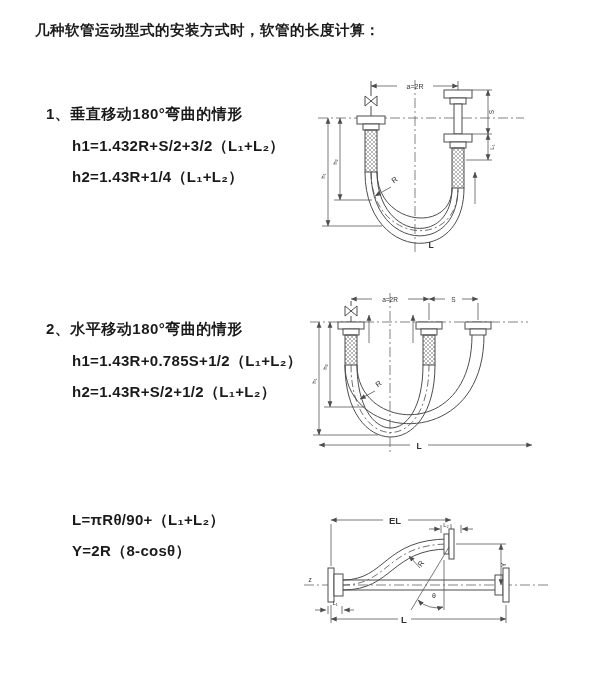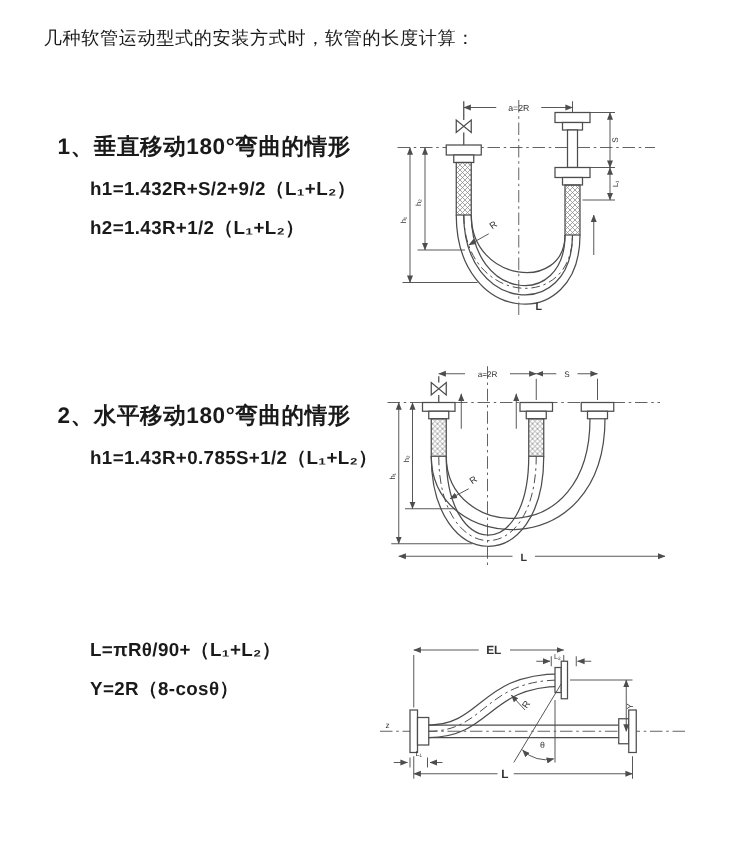--- a/index.html
+++ b/index.html
@@ -3,49 +3,49 @@
 <meta charset="utf-8">
 <style>
   html,body{margin:0;padding:0;}
   body{
     width:600px;height:675px;position:relative;background:#ffffff;
     font-family:"Liberation Sans","DejaVu Sans",sans-serif;color:#1a1a1a;
     overflow:hidden;
   }
   .page-title{
     position:absolute;left:35px;top:21px;
-    font-size:14.5px;font-weight:normal;letter-spacing:.5px;
+    font-size:14.5px;font-weight:bold;letter-spacing:.5px;
   }
   .section{position:absolute;}
   #sec1{left:46px;top:105px;}
   #sec2{left:46px;top:296px;margin-top:24px;}
   #sec3{left:46px;top:511px;}
-  .heading{font-size:18px;font-weight:bold;margin:0 0 13px 0;letter-spacing:.5px;}
+  .heading{font-size:15px;font-weight:bold;margin:0 0 13px 0;letter-spacing:.5px;}
   .formula{font-size:15px;font-weight:bold;margin:0 0 12px 26px;letter-spacing:.3px;}
   .diagram{position:absolute;}
   #dia1{left:312px;top:76px;}
   #dia2{left:306px;top:287px;}
   #dia3{left:298px;top:507px;}
   svg text{fill:#333;font-family:"Liberation Sans","DejaVu Sans",sans-serif;}
   .ln{stroke:#4d4d4d;stroke-width:1;fill:none;}
   .dim{stroke:#4d4d4d;stroke-width:.75;fill:none;}
   .cl{stroke:#4d4d4d;stroke-width:.7;stroke-dasharray:10 3 2 3;fill:none;}
   .part{fill:#ffffff;stroke:#4d4d4d;stroke-width:1;}
   .hose{fill:url(#hat);stroke:#4d4d4d;stroke-width:1;}
   .hdash{stroke:#4d4d4d;stroke-width:.8;stroke-dasharray:7 3 2 3;fill:none;}
 </style>
 </head>
 <body>
 
 <div class="page-title">几种软管运动型式的安装方式时，软管的长度计算：</div>
 
 <div class="section" id="sec1">
   <div class="heading">1、垂直移动180°弯曲的情形</div>
-  <div class="formula">h1=1.432R+S/2+9/2（L₁+L₂）</div>
-  <div class="formula">h2=1.43R+1/2（L₁+L₂）</div>
+  <div class="formula">h1=1.432R+S/2+3/2（L₁+L₂）</div>
+  <div class="formula">h2=1.43R+1/4（L₁+L₂）</div>
 </div>
 
 <svg class="diagram" id="dia1" width="218" height="180" viewBox="0 0 218 180">
   <defs>
     <marker id="arw" viewBox="0 0 10 10" refX="9.5" refY="5" markerWidth="8" markerHeight="8" orient="auto-start-reverse">
       <path d="M0,1 L10,5 L0,9 z" fill="#4d4d4d"></path>
     </marker>
     <pattern id="hat" width="4" height="4" patternUnits="userSpaceOnUse">
       <path d="M0,4 L4,0 M0,0 L4,4" stroke="#8a8a8a" stroke-width="0.6"></path>
     </pattern>
@@ -123,20 +123,21 @@
     <text x="84" y="106" font-size="7.5" text-anchor="middle" transform="rotate(-35 84 106)">R</text>
     <line class="dim" x1="79" y1="111" x2="63" y2="120" marker-end="url(#arw)"></line>
   </g>
 
   <text x="119" y="172" font-size="8.5" font-weight="bold" text-anchor="middle">L</text>
 </svg>
 
 <div class="section" id="sec2">
   <div class="heading">2、水平移动180°弯曲的情形</div>
   <div class="formula">h1=1.43R+0.785S+1/2（L₁+L₂）</div>
+  <div class="formula">h2=1.43R+S/2+1/2（L₁+L₂）</div>
 </div>
 
 <svg class="diagram" id="dia2" width="237" height="172" viewBox="0 0 237 172">
   <g>
     <line class="cl" x1="84" y1="6" x2="84" y2="166"></line>
     <line class="cl" x1="4" y1="35" x2="222" y2="35"></line>
   </g>
 
   <g>
     <line class="dim" x1="66" y1="12" x2="45" y2="12" marker-end="url(#arw)"></line>

